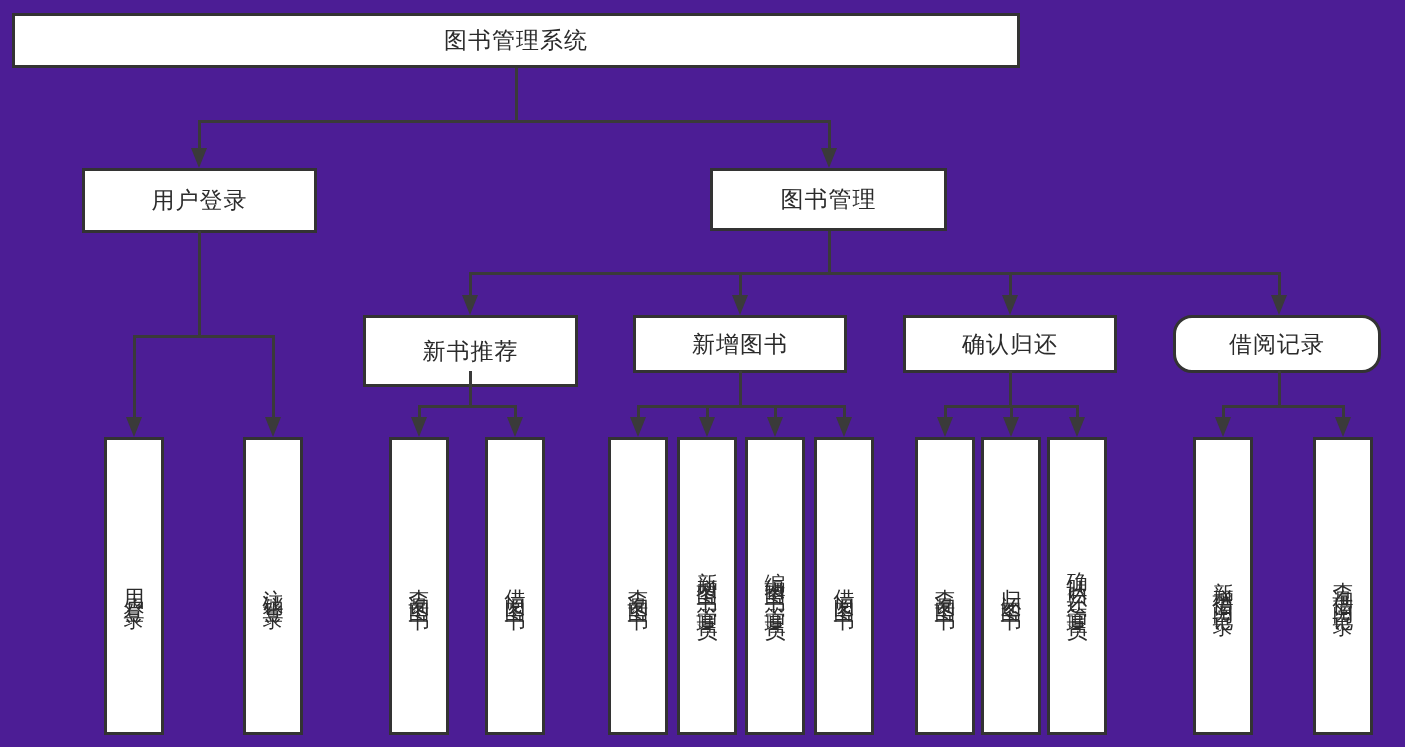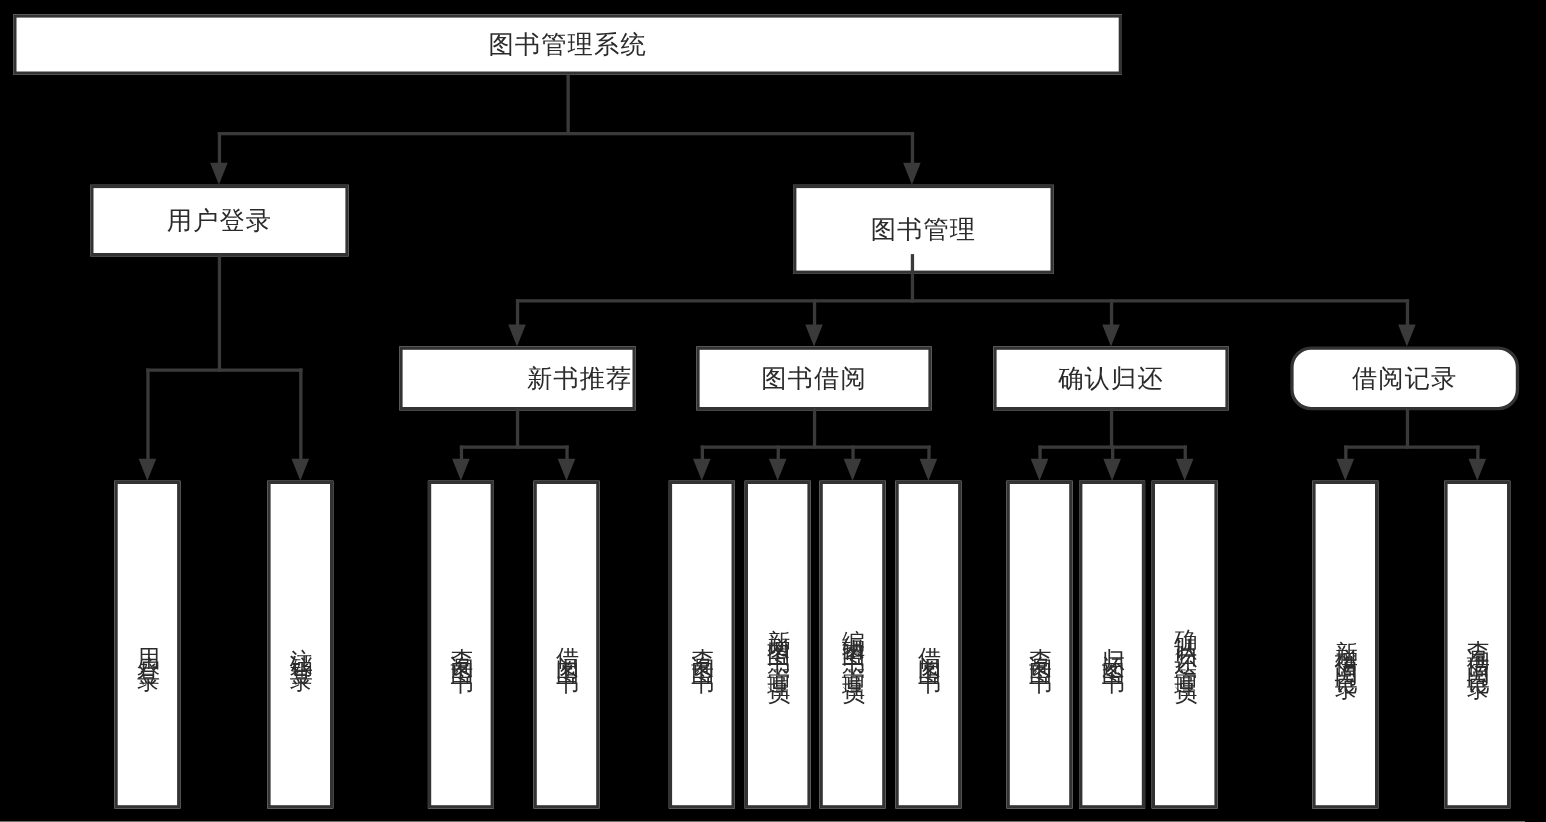--- a/index.html
+++ b/index.html
@@ -1,19 +1,19 @@
 <!DOCTYPE html>
 <html><head>
 <meta charset="utf-8">
 <style>
   html,body{margin:0;padding:0;background:#ffffff;}
   #canvas{
     position:relative;
     width:1405px;height:747px;
-    background:#000000;
+    background:#4c1d95;
     font-family:"Liberation Sans","DejaVu Sans",sans-serif;
     overflow:hidden;
   }
   
   .box{
     position:absolute;
     box-sizing:border-box;
     border:3px solid #333333;
     background:#ffffff;
     display:flex;align-items:center;justify-content:center;
@@ -57,30 +57,30 @@
 <div id="canvas">
 
   <div class="box" style="left:12px;top:13px;width:1008px;height:55px;">
     <span>图书管理系统</span>
   </div>
 
   <div class="box" style="left:82px;top:168px;width:235px;height:65px;">
     <span>用户登录</span>
   </div>
 
-  <div class="box" style="left:710px;top:168px;width:237px;height:81px;margin-left:11px;">
+  <div class="box" style="left:710px;top:168px;width:237px;height:63px;">
     <span>图书管理</span>
   </div>
 
-  <div class="box" style="left:363px;top:315px;width:215px;height:58px;justify-content:flex-end;">
+  <div class="box" style="left:363px;top:315px;width:215px;height:72px;">
     <span>新书推荐</span>
   </div>
 
   <div class="box" style="left:633px;top:315px;width:214px;height:58px;">
-    <span>图书借阅</span>
+    <span>新增图书</span>
   </div>
 
   <div class="box" style="left:903px;top:315px;width:214px;height:58px;">
     <span>确认归还</span>
   </div>
 
   <div class="box" style="left:1173px;top:315px;width:208px;height:58px;border-radius:19px;">
     <span>借阅记录</span>
   </div>
 

